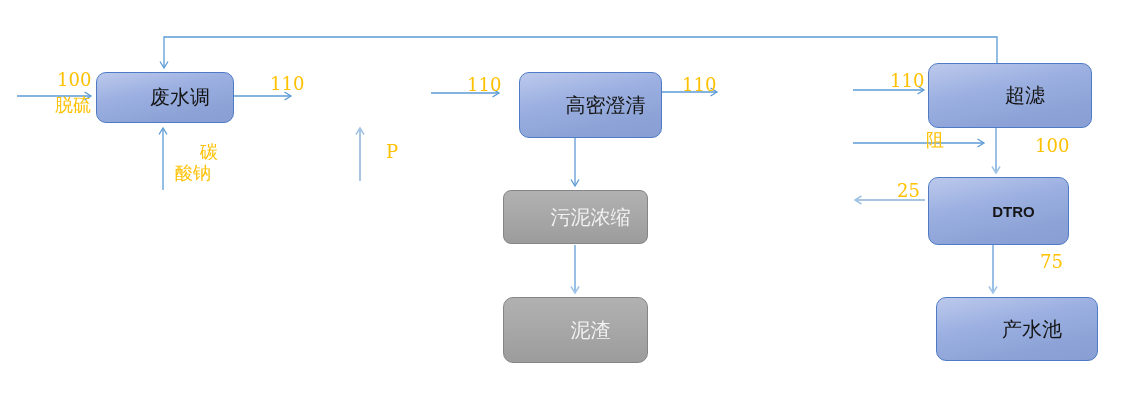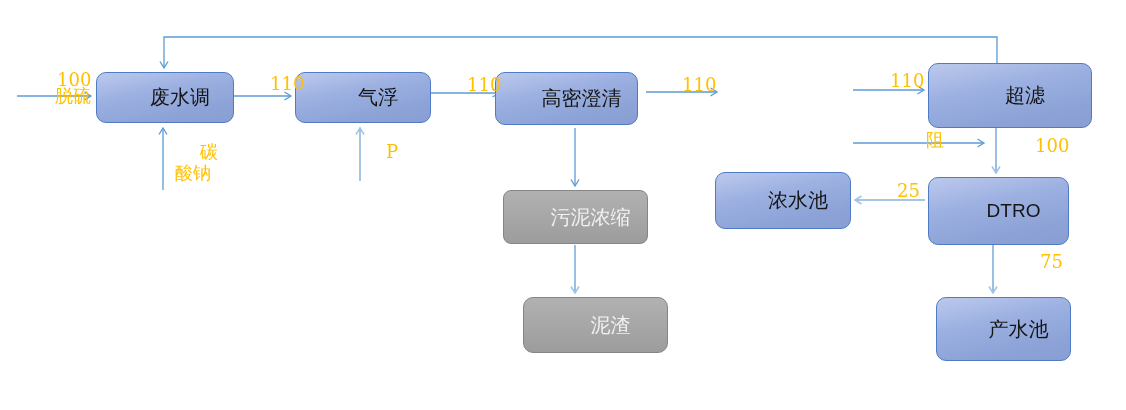--- a/index.html
+++ b/index.html
@@ -17,37 +17,37 @@
     background:linear-gradient(168deg, #bcc9ec 0%, #9cb0e1 38%, #8da3d7 75%, #899ed2 100%);
     border:1.6px solid #4e7ac6;
     justify-content:center;
   }
   .node.gray {
     background:linear-gradient(180deg, #b1b1b1 0%, #a6a6a6 55%, #9c9c9c 100%);
     border:1.6px solid #858585;
     color:#f2f2f2;
   }
   .node .lbl { padding-left:30px; white-space:nowrap; }
-  .node.latin .lbl { font-family:"Liberation Sans", sans-serif; font-size:19px; }
+  .node.latin .lbl { font-family:"Liberation Sans", sans-serif; font-size:15px;font-weight:bold; }
 
   
   #n-adjust { left:96px;  top:72px;  width:138px; height:51px; }
   #n-flot   { left:295px; top:72px;  width:136px; height:51px; }
-  #n-clar   { left:495px; top:72px;  width:143px; height:53px; }
+  #n-clar   { left:519px; top:72px;  width:143px; height:66px; }
   #n-multi  { left:721px; top:67px;  width:132px; height:51px; }
   #n-uf     { left:928px; top:63px;  width:164px; height:65px; }
   #n-dtro   { left:928px; top:177px; width:141px; height:68px; }
   #n-conc   { left:715px; top:172px; width:136px; height:57px; }
-  #n-prod   { left:936px; top:297px; width:135px; height:64px; }
+  #n-prod   { left:936px; top:297px; width:162px; height:64px; }
   #n-thick  { left:503px; top:190px; width:145px; height:54px;border-radius:8px; }
-  #n-res    { left:523px; top:297px; width:145px; height:56px; }
+  #n-res    { left:503px; top:297px; width:145px; height:66px; }
 
   .flabel { position:absolute; color:#ffc000; font-size:18px; line-height:1.1; white-space:nowrap; }
   #fl-in100   { left:57px;   top:70px; }
-  #fl-tuoliu  { left:55px;   top:86px; }
+  #fl-tuoliu  { left:55px;   top:95px; }
   #fl-110a    { left:270px;  top:74px; }
   #fl-110b    { left:467px;  top:75px; }
   #fl-110c    { left:682px;  top:75px; }
   #fl-110d    { left:890px;  top:71px; }
   #fl-tan     { left:200px;  top:142px; }
   #fl-suanna  { left:175px;  top:163px; }
   #fl-p       { left:386px;  top:142px; }
   #fl-zu      { left:926px;  top:130px; }
   #fl-uf100   { left:1035px; top:136px; }
   #fl-25      { left:897px;  top:181px; }
@@ -80,34 +80,28 @@
     <path d="M575,245 L575,292" fill="none" stroke="#8fb8e2" stroke-width="1.8" marker-end="url(#ahl)"></path>
     <path d="M996,128 L996,172" fill="none" stroke="#8fb8e2" stroke-width="1.8" marker-end="url(#ahl)"></path>
     <path d="M853,143 L983,143" fill="none" stroke="#5b9bd5" stroke-width="1.3" marker-end="url(#ah)"></path>
     <path d="M925,200 L856,200" fill="none" stroke="#a8c6e4" stroke-width="1.8" marker-end="url(#ahl)"></path>
     <path d="M993,245 L993,292" fill="none" stroke="#8fb8e2" stroke-width="1.8" marker-end="url(#ahl)"></path>
   </svg>
 
   <div class="node blue" id="n-adjust">
     <span class="lbl">废水调</span>
   </div>
-  <div class="node blue" id="n-flot">
-    <span class="lbl">气浮</span>
-  </div>
   <div class="node blue" id="n-clar">
     <span class="lbl">高密澄清</span>
   </div>
   <div class="node blue" id="n-uf">
     <span class="lbl">超滤</span>
   </div>
   <div class="node blue latin" id="n-dtro">
     <span class="lbl">DTRO</span>
-  </div>
-  <div class="node blue" id="n-conc">
-    <span class="lbl">浓水池</span>
   </div>
   <div class="node blue" id="n-prod">
     <span class="lbl">产水池</span>
   </div>
   <div class="node gray" id="n-thick">
     <span class="lbl">污泥浓缩</span>
   </div>
   <div class="node gray" id="n-res">
     <span class="lbl">泥渣</span>
   </div>

